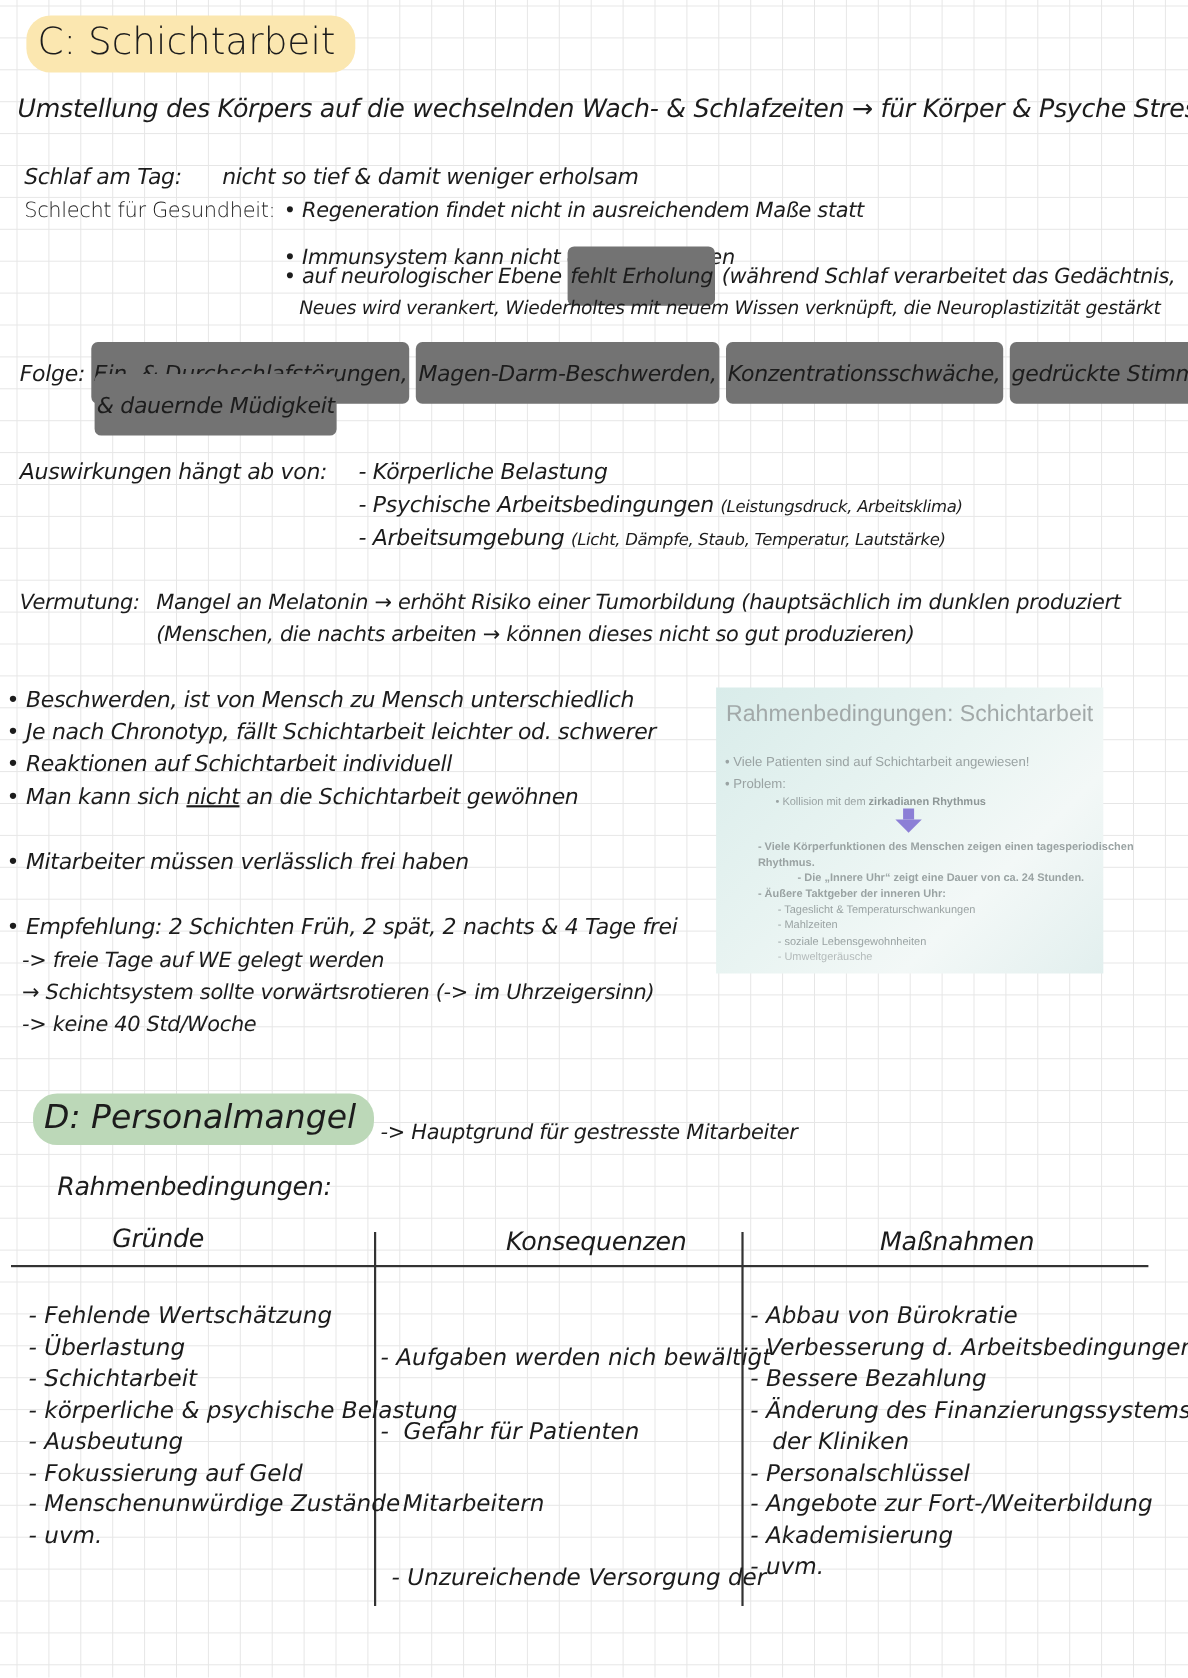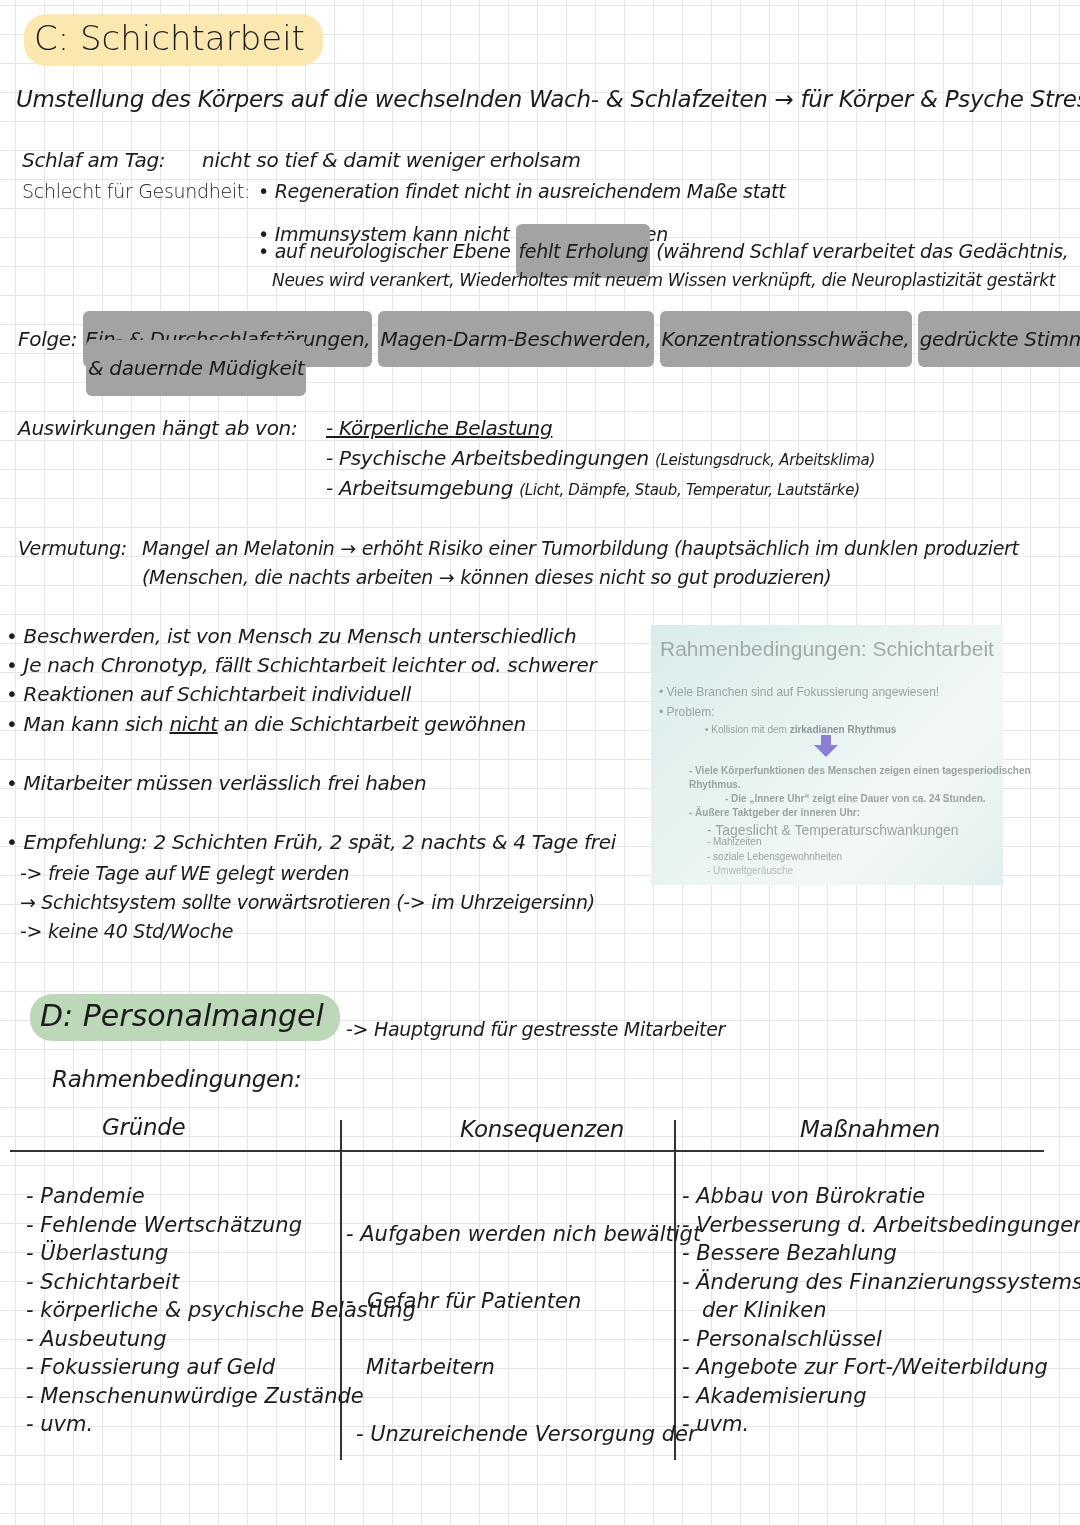--- a/index.html
+++ b/index.html
@@ -9,21 +9,21 @@
     background-image:
       linear-gradient(to right, #e6e6e6 1px, transparent 1px),
       linear-gradient(to bottom, #e6e6e6 1px, transparent 1px);
     background-size: 29px 29px;
     background-position: 15px 5px;
     font-family: "DejaVu Sans", sans-serif;
     color: #1c1c1c;
   }
   .hw { position: absolute; white-space: nowrap; font-family: "DejaVu Sans", sans-serif; font-weight: 300; letter-spacing: -0.3px; }
   .italic { font-style: italic; }
-  .hl-yellow { background: #a3a3a3; border-radius: 6px; padding: 16px 2px; }
+  .hl-yellow { background: #737373; border-radius: 6px; padding: 16px 2px; }
   .title-c {
     left: 24px; top: 14px; font-size: 34px; padding: 4px 18px 8px 10px;
     background: #fbe7b0; border-radius: 22px; letter-spacing: 0;
   }
   .title-d {
     left: 30px; top: 994px; font-size: 30px; padding: 4px 16px 8px 10px;
     background: #bcd8b8; border-radius: 22px; font-style: italic; letter-spacing: 0;
   }
   .f24 { font-size: 23px; }
   .f20 { font-size: 20px; }
@@ -78,21 +78,21 @@
   <span class="hl-yellow">Ein- &amp; Durchschlafstörungen,</span>
   <span class="hl-yellow">Magen-Darm-Beschwerden,</span>
   <span class="hl-yellow">Konzentrationsschwäche,</span>
   <span class="hl-yellow">gedrückte Stimmung</span>
 </div>
 <div class="hw f20 italic" style="left:86px; top:356px;">
   <span class="hl-yellow">&amp; dauernde Müdigkeit</span>
 </div>
 
 <div class="hw f20 italic" style="left:18px; top:416px;">Auswirkungen hängt ab von:</div>
-<div class="hw f20 italic" style="left:326px; top:416px;text-decoration:underline;">- Körperliche Belastung</div>
+<div class="hw f20 italic" style="left:326px; top:416px;">- Körperliche Belastung</div>
 <div class="hw f20 italic" style="left:326px; top:446px;">
   <span>- Psychische Arbeitsbedingungen</span>
   <span class="f15">(Leistungsdruck, Arbeitsklima)</span>
 </div>
 <div class="hw f20 italic" style="left:326px; top:476px;">
   <span>- Arbeitsumgebung</span>
   <span class="f15">(Licht, Dämpfe, Staub, Temperatur, Lautstärke)</span>
 </div>
 
 <div class="hw f19 italic" style="left:18px; top:537px;">Vermutung:</div>
@@ -109,53 +109,52 @@
 </div>
 <div class="hw f20 italic" style="left:6px; top:771px;">• Mitarbeiter müssen verlässlich frei haben</div>
 
 <div class="hw f20 italic" style="left:6px; top:830px;">• Empfehlung: 2 Schichten Früh, 2 spät, 2 nachts &amp; 4 Tage frei</div>
 <div class="hw f19 italic" style="left:20px; top:862px;">-&gt; freie Tage auf WE gelegt werden</div>
 <div class="hw f19 italic" style="left:20px; top:891px;">→ Schichtsystem sollte vorwärtsrotieren (-&gt; im Uhrzeigersinn)</div>
 <div class="hw f19 italic" style="left:20px; top:920px;">-&gt; keine 40 Std/Woche</div>
 
 <div class="slide">
   <div class="s-title">Rahmenbedingungen: Schichtarbeit</div>
-  <div class="s-line" style="left:8px; top:60px; font-size:12px;">• Viele Branchen sind auf Fokussierung angewiesen!</div>
+  <div class="s-line" style="left:8px; top:60px; font-size:12px;">• Viele Patienten sind auf Schichtarbeit angewiesen!</div>
   <div class="s-line" style="left:8px; top:80px; font-size:12px;">• Problem:</div>
   <div class="s-line" style="left:26px; top:99px; font-size:10px;margin-left:28px;">
     <span>• Kollision mit dem </span><b style="color:#8e9797;">zirkadianen Rhythmus</b>
   </div>
   <div class="arrow">
     <div class="shaft"></div>
       <div class="head"></div>
   </div>
   <div class="s-line" style="left:38px; top:140px; font-size:10px; font-weight:bold;">-   Viele Körperfunktionen des Menschen zeigen einen tagesperiodischen</div>
   <div class="s-line" style="left:38px; top:154px; font-size:10px; font-weight:bold;">     Rhythmus.</div>
   <div class="s-line" style="left:38px; top:168px; font-size:10px; font-weight:bold;margin-left:36px;">-   Die „Innere Uhr“ zeigt eine Dauer von ca. 24 Stunden.</div>
   <div class="s-line" style="left:38px; top:182px; font-size:10px; font-weight:bold;">-   Äußere Taktgeber der inneren Uhr:</div>
-  <div class="s-line" style="left:56px; top:197px; font-size:14px;text-align:right;">-   Tageslicht &amp; Temperaturschwankungen</div>
+  <div class="s-line" style="left:56px; top:197px; font-size:10px;text-align:right;">-   Tageslicht &amp; Temperaturschwankungen</div>
   <div class="s-line" style="left:56px; top:211px; font-size:10px;">-   Mahlzeiten</div>
   <div class="s-line" style="left:56px; top:226px; font-size:10px;">-   soziale Lebensgewohnheiten</div>
   <div class="s-line" style="left:56px; top:240px; font-size:10px; color:#b4bbbb;">-   Umweltgeräusche</div>
 </div>
 
 <div class="hw title-d">D: Personalmangel</div>
 <div class="hw f19 italic" style="left:346px; top:1018px;">-&gt; Hauptgrund für gestresste Mitarbeiter</div>
 <div class="hw f24 italic" style="left:52px; top:1066px;">Rahmenbedingungen:</div>
 
 <div class="hw f24 italic" style="left:102px; top:1114px;">Gründe</div>
 <div class="hw f24 italic" style="left:460px; top:1116px;">Konsequenzen</div>
 <div class="hw f24 italic" style="left:800px; top:1116px;">Maßnahmen</div>
 
 <div class="tbl-hline"></div>
 <div class="tbl-vline" style="left:340px;"></div>
 <div class="tbl-vline" style="left:674px;"></div>
 
 <ul class="col-list" style="left:26px; top:1182px;">
-  <li>- Pandemie</li>
   <li>- Fehlende Wertschätzung</li>
   <li>- Überlastung</li>
   <li>- Schichtarbeit</li>
   <li>- körperliche &amp; psychische Belastung</li>
   <li>- Ausbeutung</li>
   <li>- Fokussierung auf Geld</li>
   <li>- Menschenunwürdige Zustände</li>
   <li>- uvm.</li>
 </ul>
 

